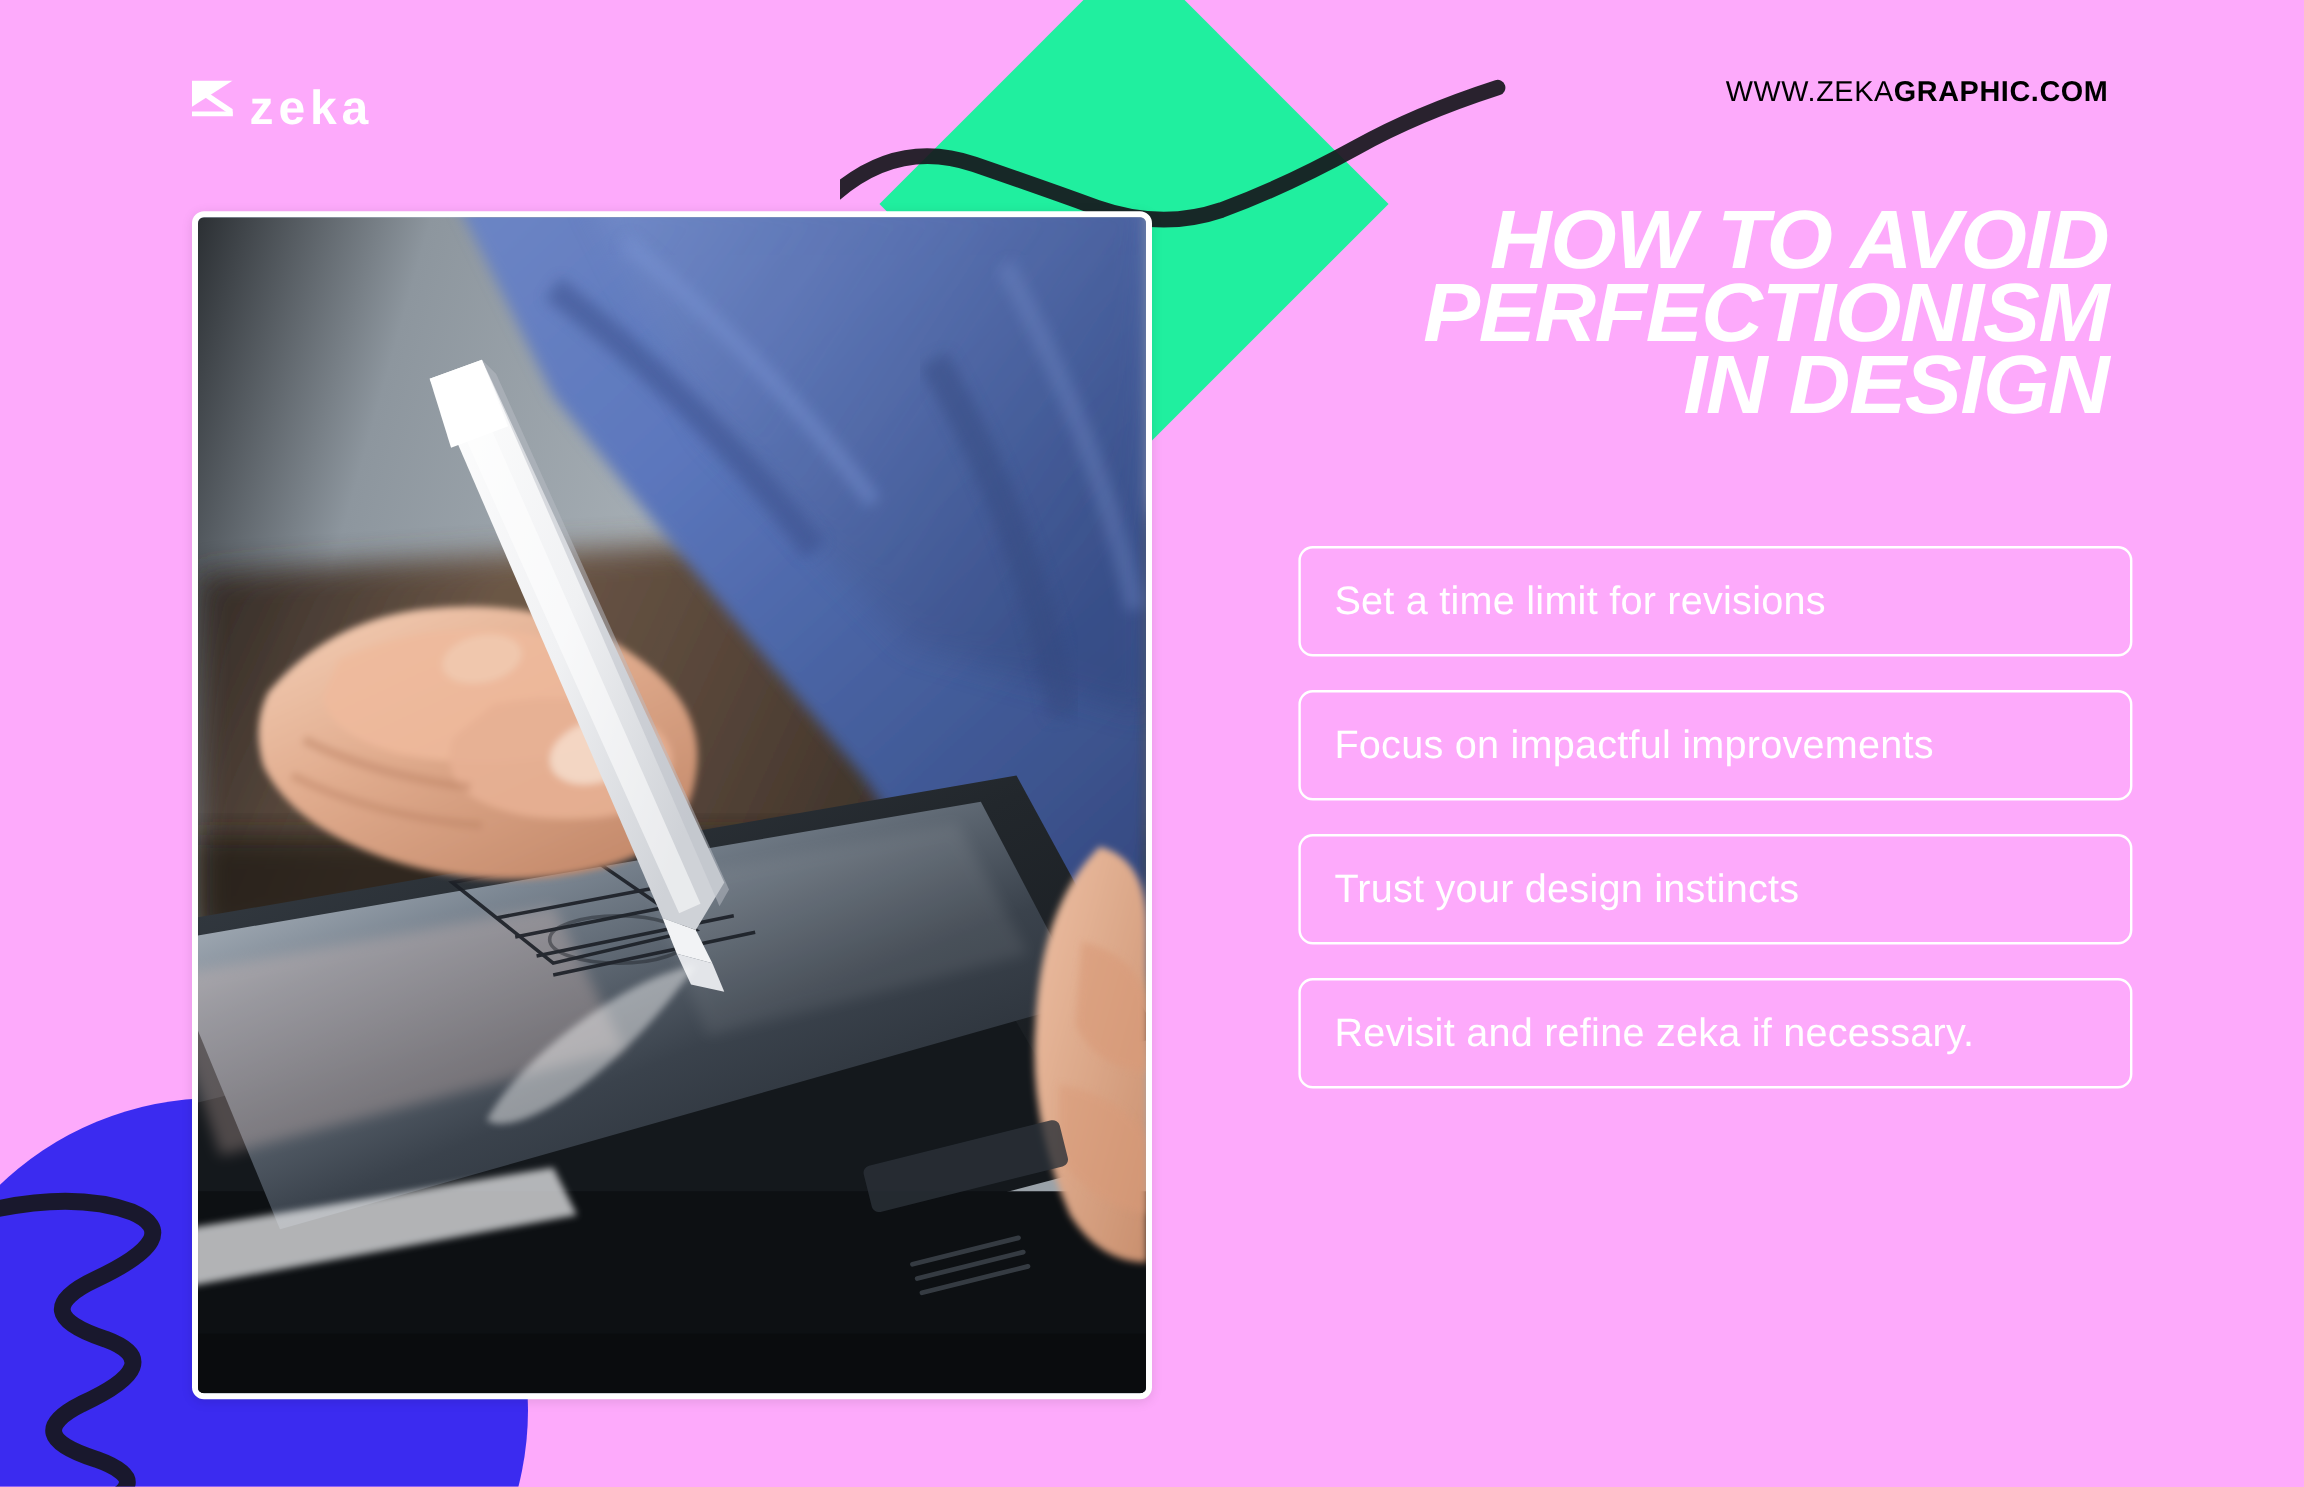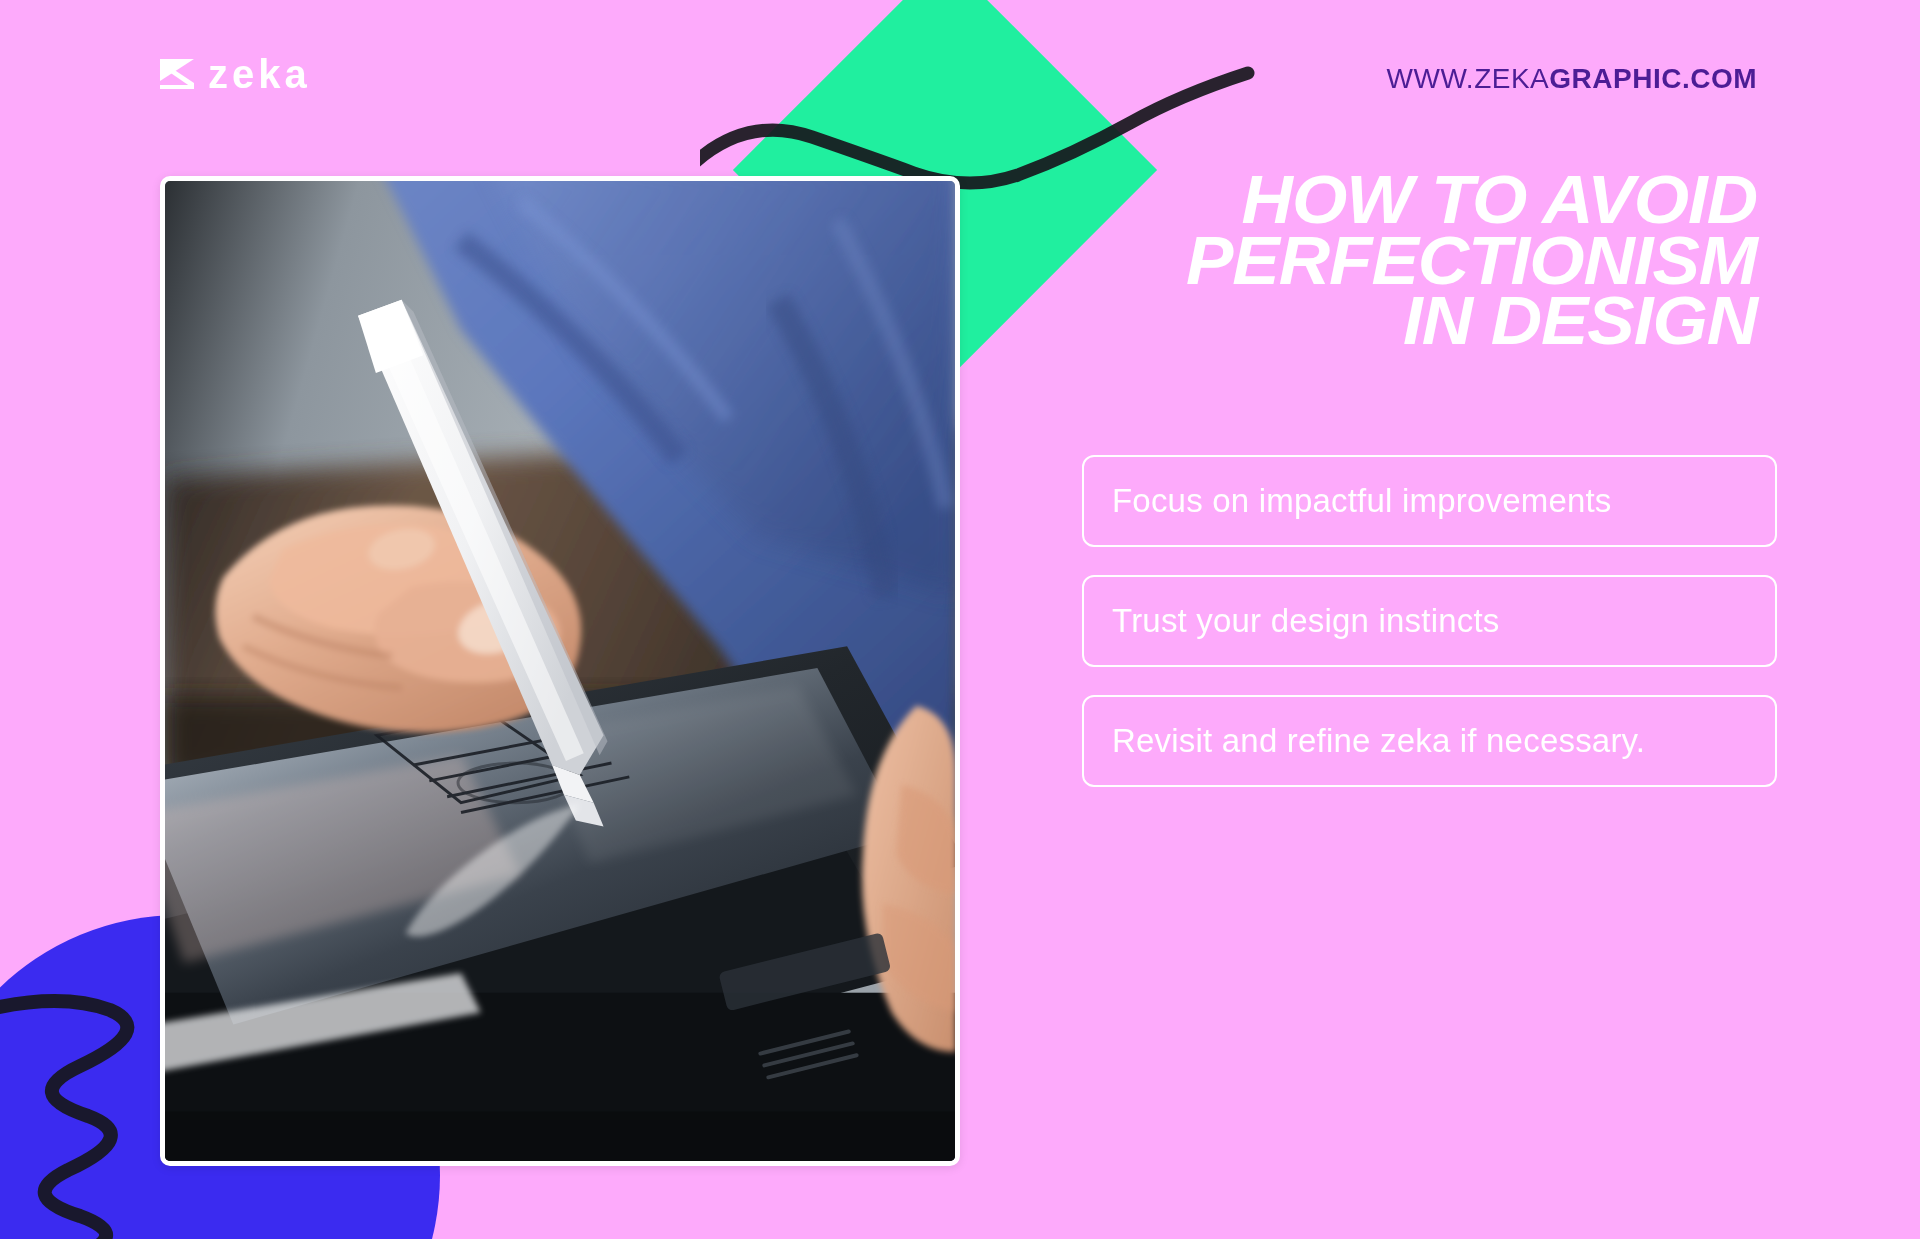--- a/index.html
+++ b/index.html
@@ -85,28 +85,29 @@
     display: block;
   }
 
   .logo-word {
     color: #FFFFFF;
     font-size: 40px;
     font-weight: 700;
     letter-spacing: 4px;
     line-height: 1;
     font-family: "Liberation Sans", sans-serif;
+    margin-top: 16px;
   }
 
   .site-url {
     position: absolute;
     right: 163px;
     top: 63px;
-    color: #4c1d95;
-    font-size: 28px;
+    color: #000000;
+    font-size: 24px;
     letter-spacing: 0.5px;
     font-weight: 300;
     z-index: 6;
     white-space: nowrap;
   }
   .site-url .bold { font-weight: 800; }
 
   
   .headline {
     position: absolute;
@@ -333,20 +334,23 @@
   </div>
 
   <h1 class="headline">
     <span class="line">HOW TO AVOID</span>
     <span class="line">PERFECTIONISM</span>
     <span class="line">IN DESIGN</span>
   </h1>
 
   <div class="tips">
     <div class="tip">
+        <span>Set a time limit for revisions</span>
+      </div>
+    <div class="tip">
         <span>Focus on impactful improvements</span>
       </div>
     <div class="tip">
         <span>Trust your design instincts</span>
       </div>
     <div class="tip">
         <span>Revisit and refine zeka if necessary.</span>
       </div>
   </div>
 

